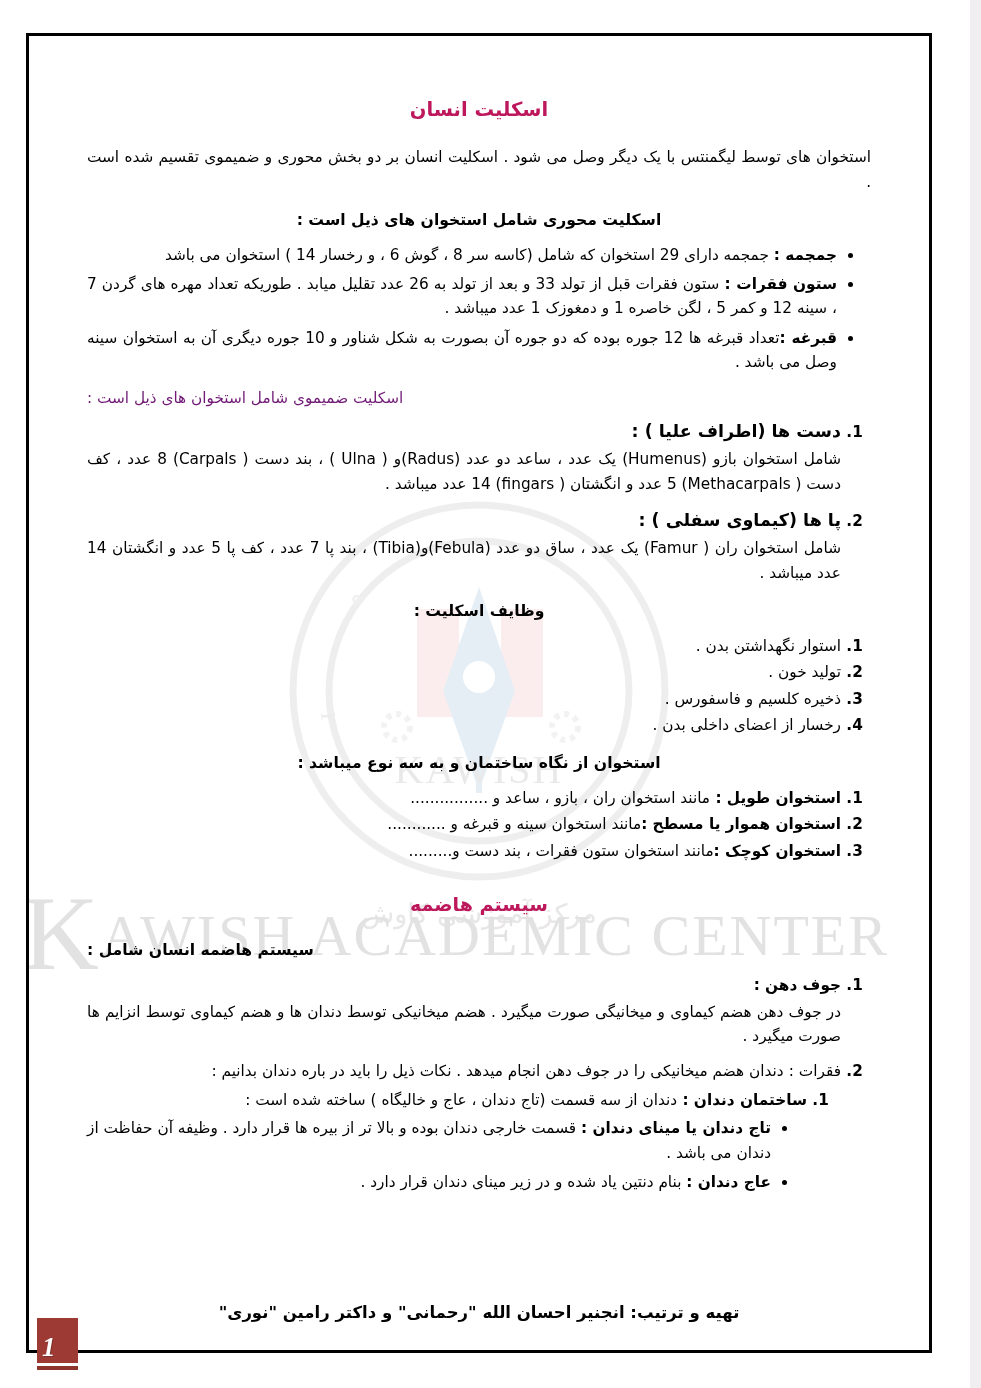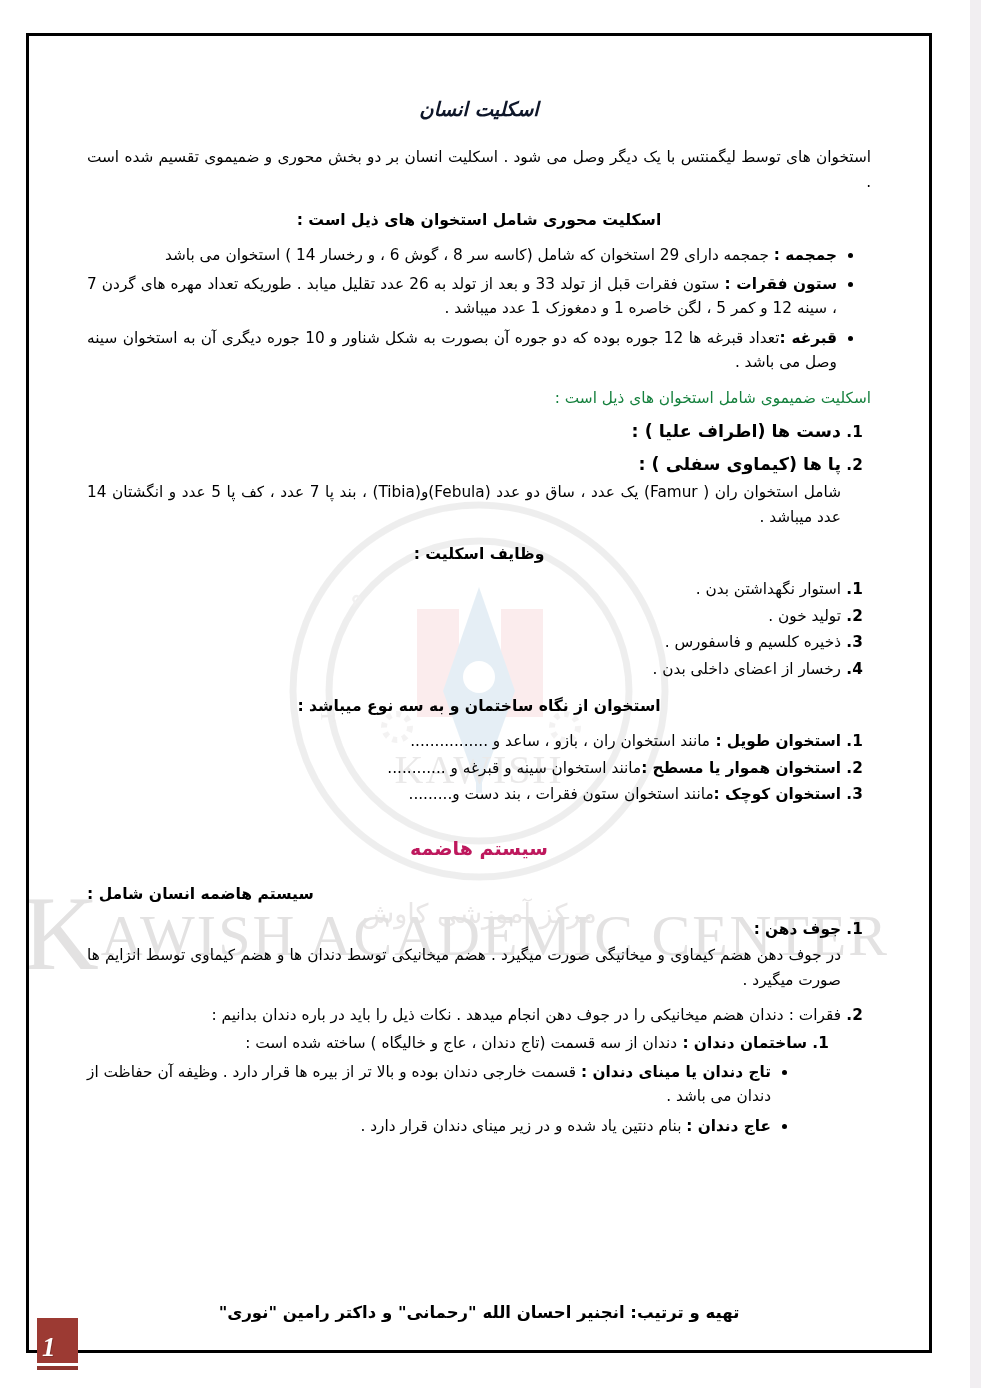--- a/index.html
+++ b/index.html
@@ -73,24 +73,23 @@
     font-size: 27px;
     white-space: nowrap;
   }
   .wm-fa-a { top: 862px; }
 
   
   .h-title {
     text-align: center;
     font-size: 19.5px;
     font-weight: bold;
-    color: #0f172a;
+    color: #be185d;
     margin: 0 0 24px 0;
     letter-spacing: 0;
-    font-style: italic;
   }
 
   .h-sub {
     text-align: center;
     font-size: 19px;
     font-weight: bold;
     color: #be185d;
     margin: 30px 0 26px 0;
   }
 
@@ -108,22 +107,22 @@
     font-weight: bold;
     margin: 16px 0 14px 0;
     text-align: center;
     color: #000;
   }
   .h-lead.right { text-align: left; }
 
   .lead-plain {
     font-size: 15.3px;
     margin: 14px 0 10px 0;
-    text-align: right;
-    color: #15803d;
+    text-align: left;
+    color: #701a75;
   }
 
   ul.disc, ol.num {
     margin: 0 0 4px 0;
     padding: 0 30px 0 0;
   }
   ul.disc { list-style: disc outside; padding-right: 34px; }
   ol.num  { list-style: decimal outside; padding-right: 30px; }
 
   ul.disc > li, ol.num > li {
@@ -275,20 +274,21 @@
       <li><span class="b">جمجمه :</span> <span>جمجمه دارای 29 استخوان که شامل (کاسه سر 8 ، گوش 6 ، و رخسار  14 ) استخوان می باشد</span></li>
       <li><span class="b">ستون فقرات :</span> <span>ستون فقرات قبل از تولد 33 و بعد از تولد به 26  عدد تقلیل میابد . طوریکه تعداد مهره های گردن 7 ، سینه 12 و کمر 5 ، لگن خاصره 1 و دمغوزک 1 عدد میباشد .</span></li>
       <li><span class="b">قبرغه :</span><span>تعداد قبرغه ها 12 جوره بوده که دو جوره آن بصورت به شکل شناور و 10 جوره دیگری آن به استخوان سینه وصل می باشد .</span></li>
     </ul>
 
     <div class="lead-plain">اسکلیت ضمیموی شامل استخوان های ذیل است :</div>
 
     <ol class="num">
       <li>
         <span class="big-num-head">دست ها (اطراف علیا ) :</span>
+        <div class="sub-para">شامل استخوان بازو (Humenus) یک عدد ، ساعد دو عدد (Radus)و  ( Ulna ) ، بند دست ( Carpals) 8 عدد ، کف دست  ( Methacarpals) 5 عدد و انگشتان  ( fingars) 14 عدد میباشد .</div>
       </li>
       <li>
         <span class="big-num-head">پا ها (کیماوی سفلی ) :</span>
         <div class="sub-para">شامل استخوان ران ( Famur) یک عدد ، ساق دو عدد (Febula)و(Tibia) ، بند پا 7 عدد ، کف پا 5 عدد و انگشتان 14 عدد میباشد .</div>
       </li>
     </ol>
 
     <div class="h-lead">وظایف اسکلیت :</div>
 
     <ol class="num tight">

